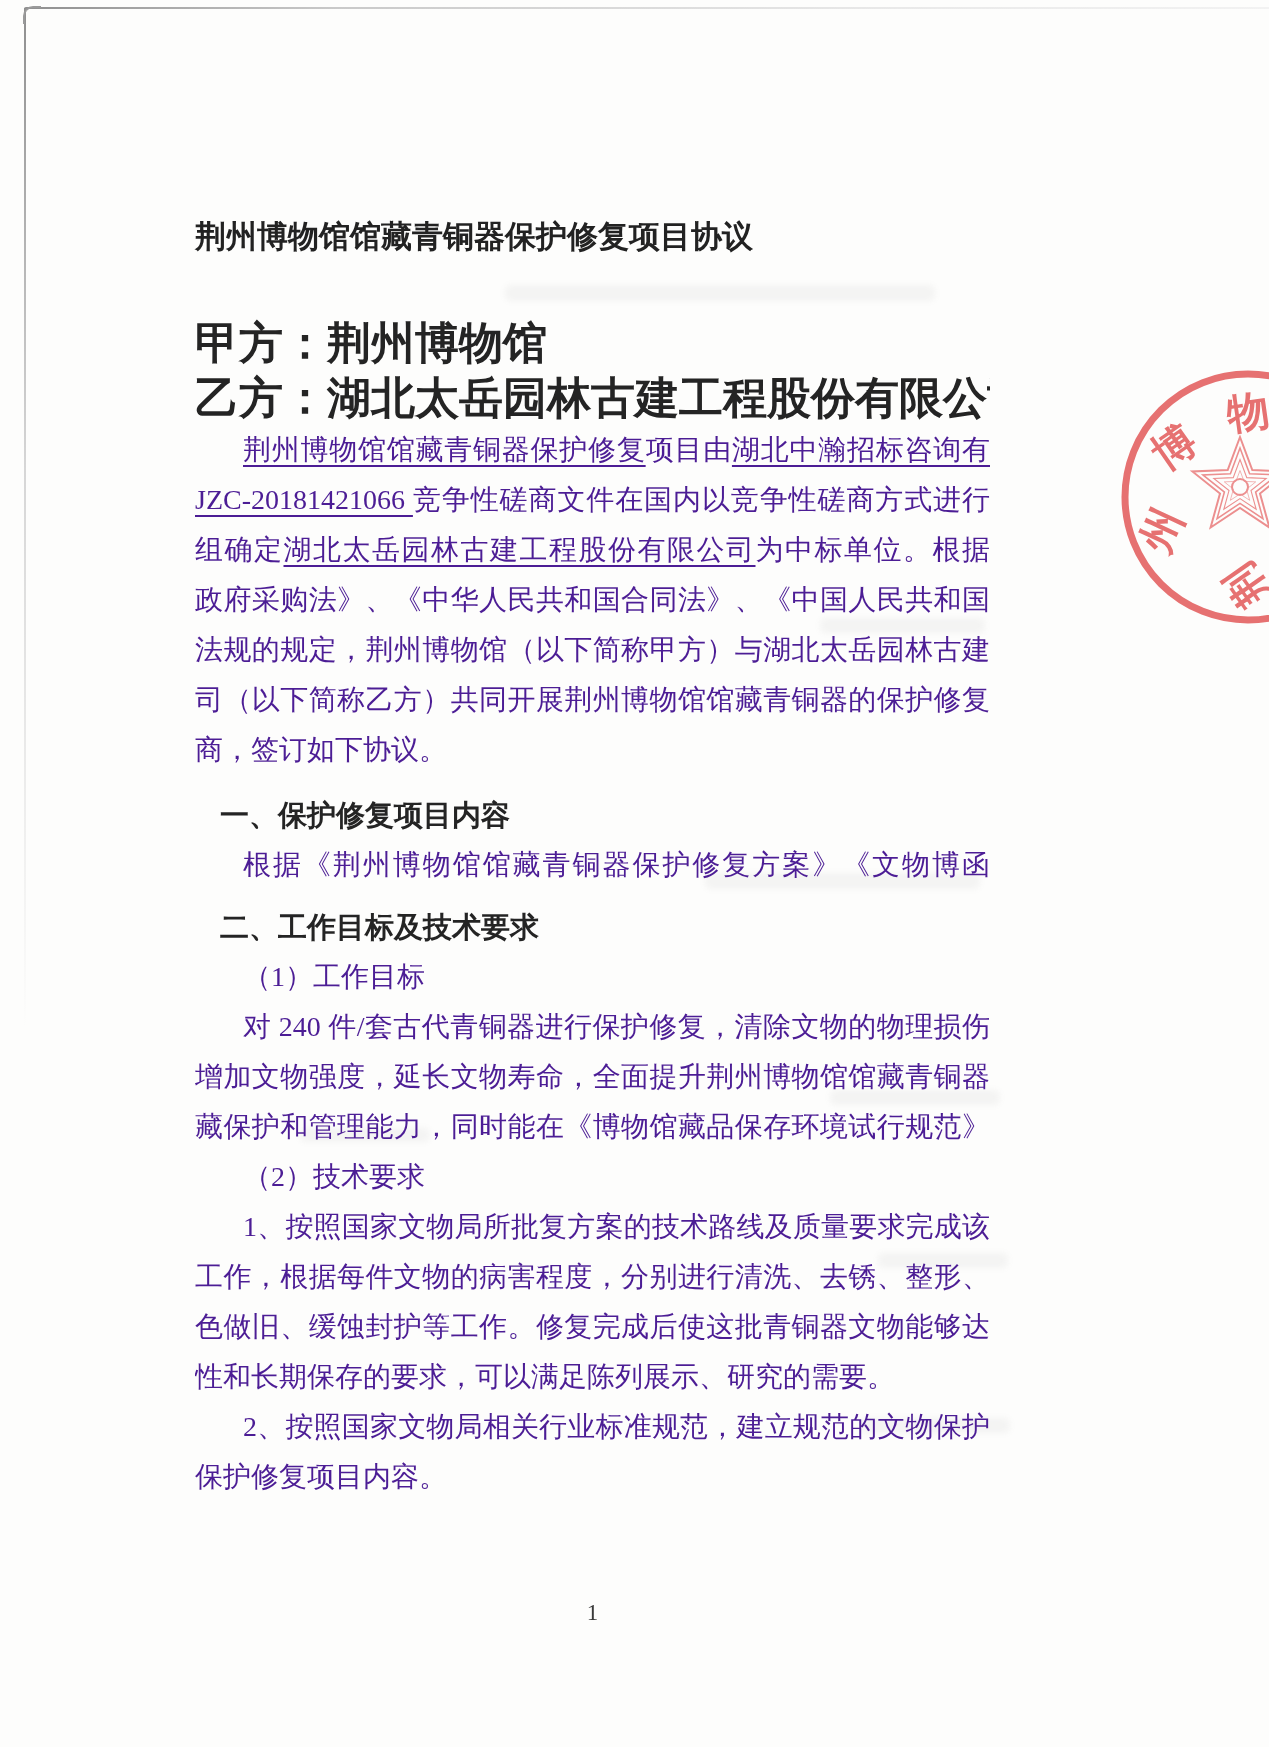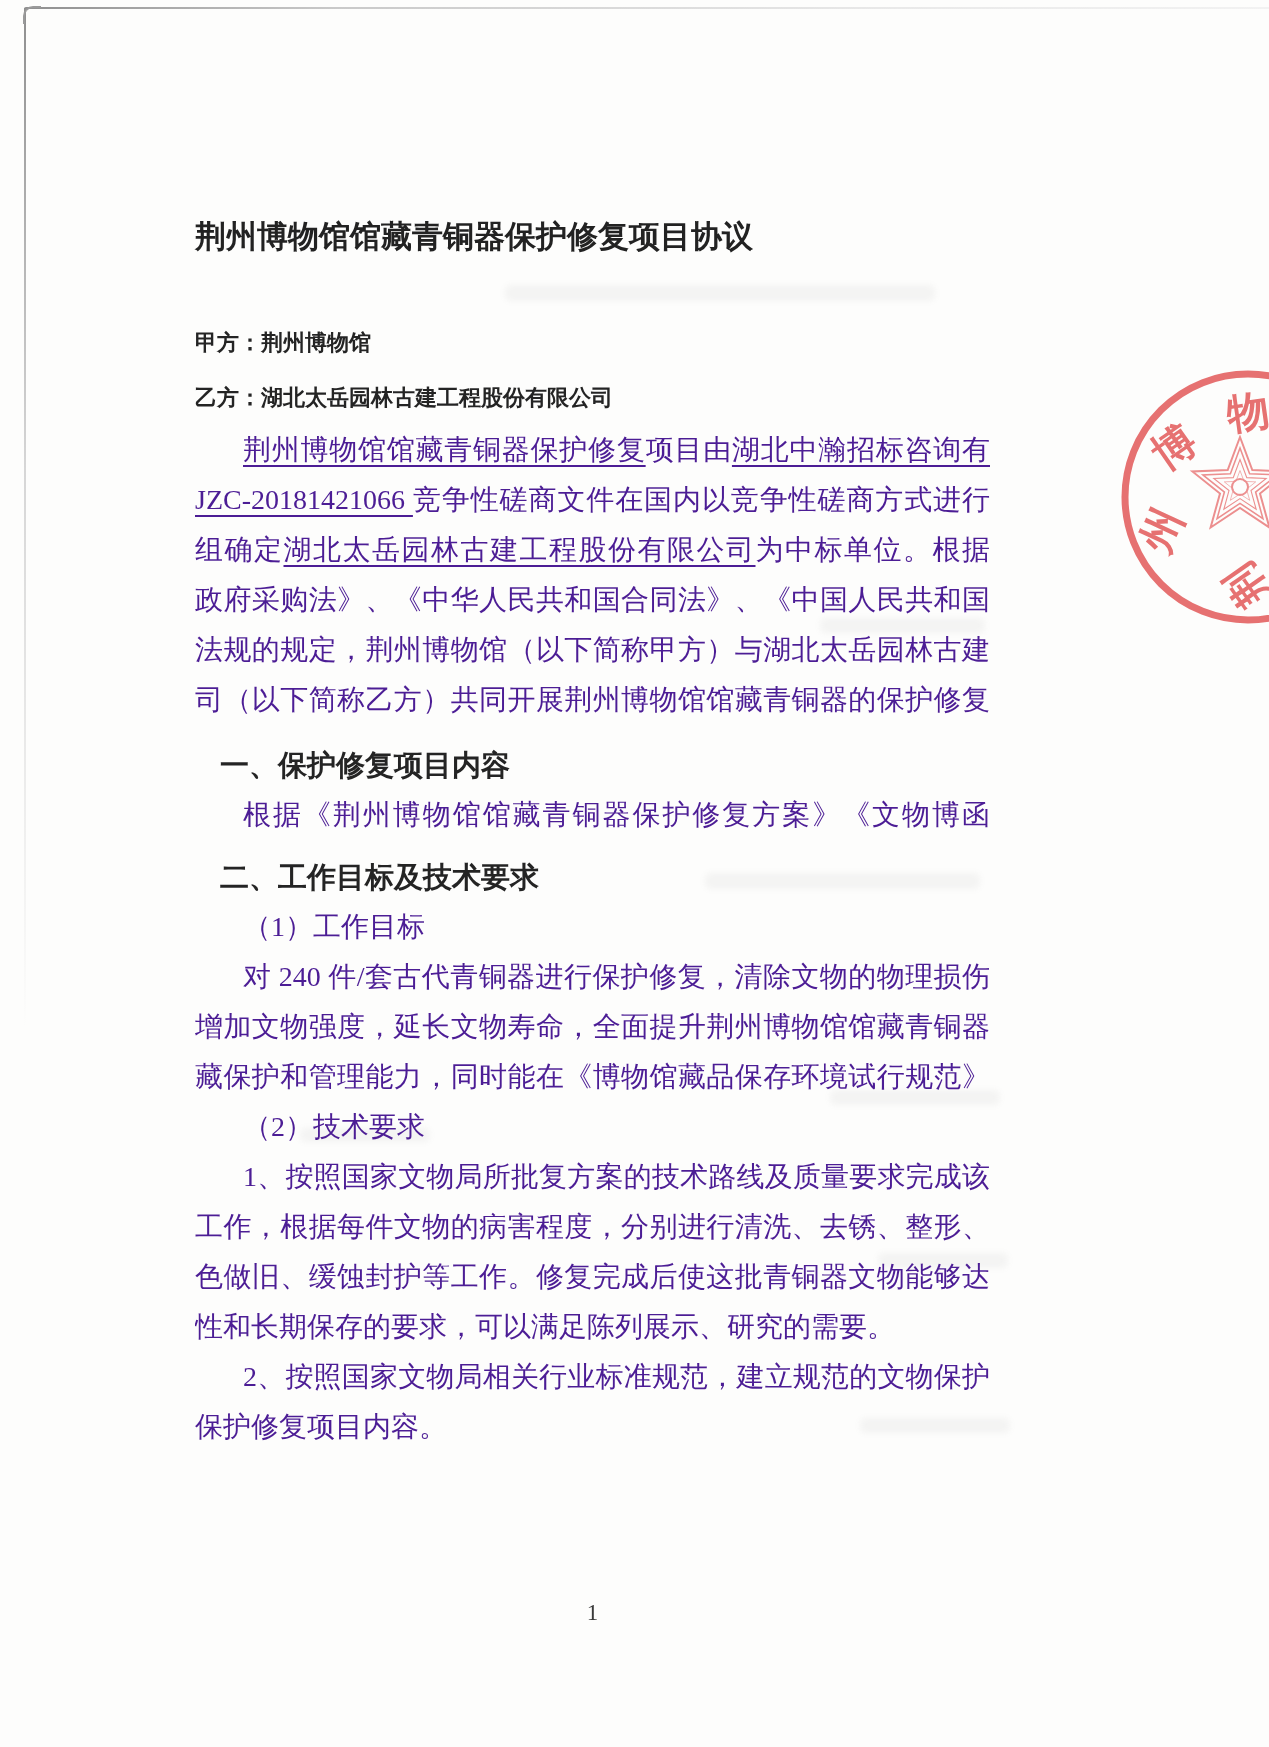--- a/index.html
+++ b/index.html
@@ -34,21 +34,21 @@
   .title {
     height:50px; line-height:50px;
     font-family:"Liberation Sans","DejaVu Sans",sans-serif;
     font-weight:bold; font-size:31px; letter-spacing:0px;
     text-align:left; color:#222;
     margin-bottom:53px;
   }
   .party {
     height:55px; line-height:55px;
     font-family:"Liberation Sans","DejaVu Sans",sans-serif;
-    font-weight:bold; font-size:22px; color:#242424;
+    font-weight:bold; font-size:44px; color:#242424;
     white-space:nowrap; overflow:hidden;
   }
   .heading {
     height:50px; line-height:50px;
     font-family:"Liberation Sans","DejaVu Sans",sans-serif;
     font-weight:bold; font-size:29px; color:#242424;
     white-space:nowrap; overflow:hidden;margin-left:25px;
   }
   .h1gap { margin-top:15px; }
   .h2gap { margin-top:12px; }
@@ -97,20 +97,21 @@
 
     <div class="party"><span>乙方：</span><span>湖北太岳园林古建工程股份有限公司</span></div>
 
     <div class="para">
         <div class="line indent fill"><span class="u">荆州博物馆馆藏青铜器保护修复</span><span>项目由</span><span class="u">湖北中瀚招标咨询有限公司</span><span>以</span></div>
         <div class="line fill"><span class="u">JZC-20181421066 </span><span>竞争性磋商文件在国内以竞争性磋商方式进行招标。经磋商小</span></div>
         <div class="line fill"><span>组确定</span><span class="u">湖北太岳园林古建工程股份有限公司</span><span>为中标单位。根据《中华人民共和国</span></div>
         <div class="line fill"><span>政府采购法》、《中华人民共和国合同法》、《中国人民共和国文物保护法》等法律、</span></div>
         <div class="line fill"><span>法规的规定，荆州博物馆（以下简称甲方）与湖北太岳园林古建工程股份有限公</span></div>
         <div class="line fill"><span>司（以下简称乙方）共同开展荆州博物馆馆藏青铜器的保护修复工作，经双方协</span></div>
+        <div class="line"><span>商，签订如下协议。</span></div>
       </div>
 
     <div class="heading h1gap">一、保护修复项目内容</div>
     <div class="para">
         <div class="line indent fill"><span>根据《荆州博物馆馆藏青铜器保护修复方案》《文物博函[2015]1942 号》)，</span></div>
       </div>
 
     <div class="heading h2gap">二、工作目标及技术要求</div>
     <div class="para">
         <div class="line indent"><span>（1）工作目标</span></div>

